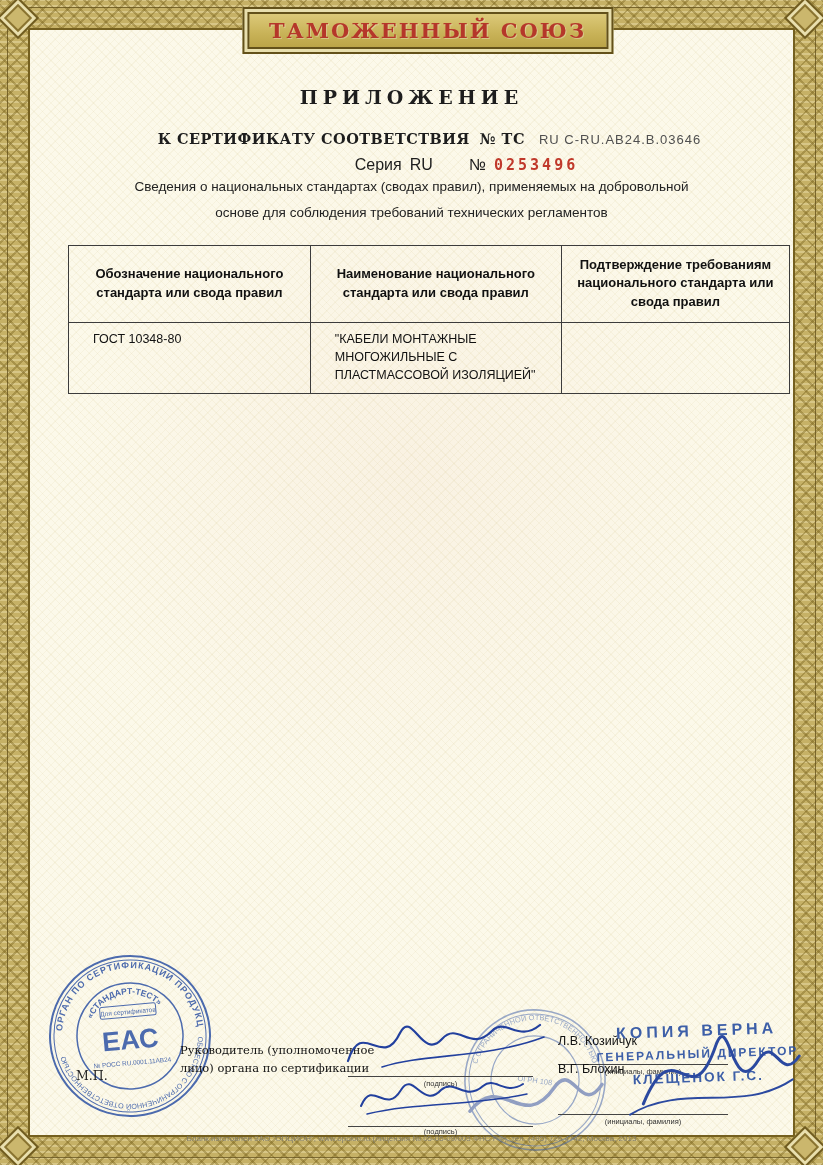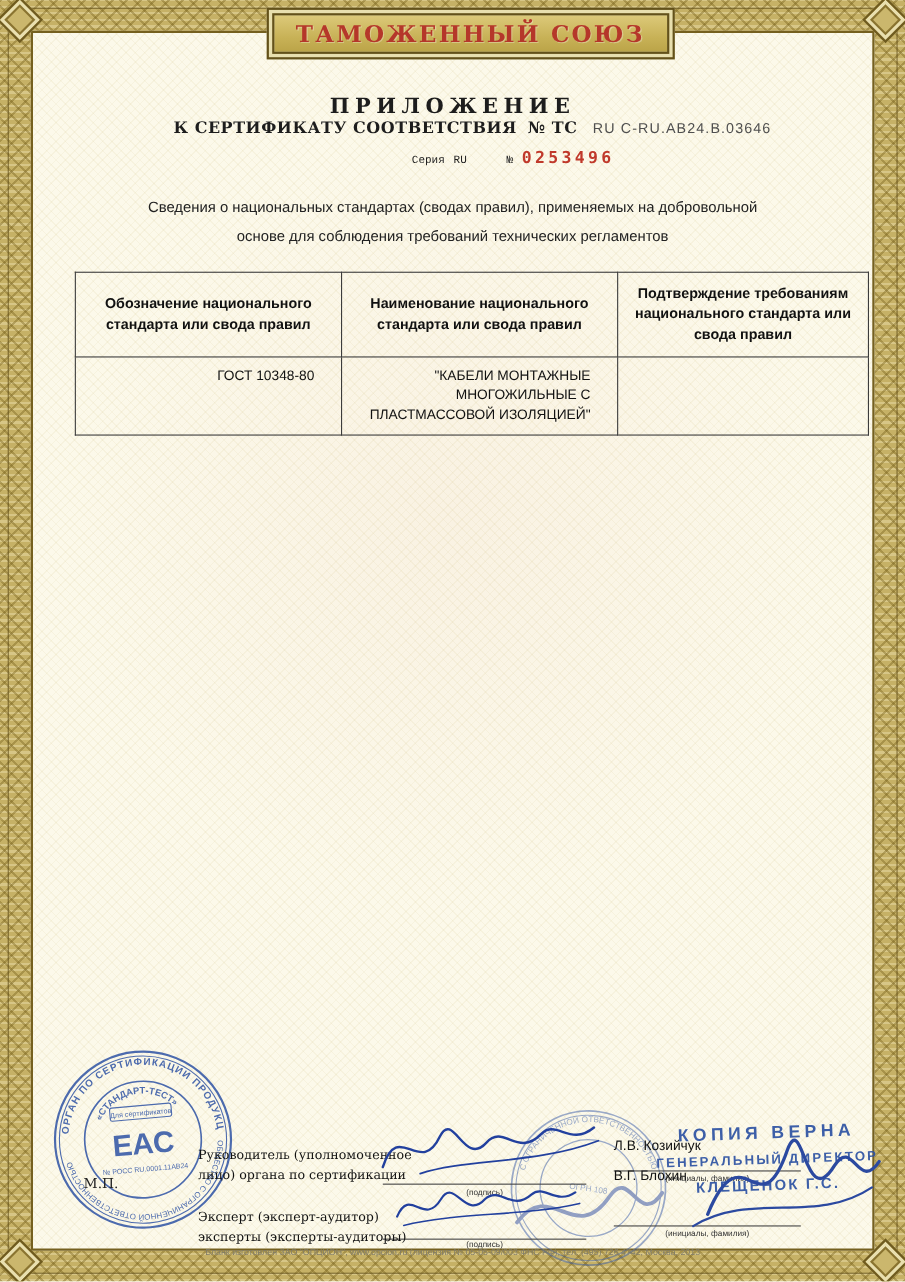--- a/index.html
+++ b/index.html
@@ -25,37 +25,37 @@
       radial-gradient(circle at 50% 40%, rgba(226,178,160,.10), transparent 45%);}
 
   .banner-outer{position:absolute;top:7px;left:50%;transform:translateX(-50%);z-index:6;border:2px solid #63511a;background:#e8dfae;padding:3px;margin-left:16px;}
   .banner-inner{border:2px solid #63511a;background:linear-gradient(180deg,#dcc979 0%,#c8b257 60%,#bba448 100%);padding:4px 20px;}
   .banner-inner span{font-family:"DejaVu Serif",serif;font-weight:bold;font-size:21px;letter-spacing:2px;color:#b5372a;
     text-shadow:1px 1px 0 rgba(255,255,255,.30);white-space:nowrap;}
 
   .content{padding:56px 38px 0;text-align:center;color:#1d1d1d;}
   .doc-title{font-family:"DejaVu Serif",serif;font-weight:bold;font-size:19px;letter-spacing:5px;margin:0;text-align:center;}
 
-  .cert-line{font-size:0;transform:translateX(18px);white-space:nowrap;}
+  .cert-line{margin-top:22px;font-size:0;transform:translateX(18px);white-space:nowrap;}
   .cert-line .lbl,.cert-line .no{font-family:"DejaVu Serif",serif;font-weight:bold;font-size:14.5px;letter-spacing:.5px;}
   .cert-line .no{margin-left:10px;}
   .cert-line .val{font-size:13px;color:#4f4f4f;margin-left:14px;letter-spacing:1px;}
 
   .series-line{margin-top:9px;transform:translateX(55px);font-size:0;white-space:nowrap;}
-  .series-line .s1,.series-line .s2,.series-line .s3{font-family:Liberation Mono, monospace;font-size:10px;}
+  .series-line .s1,.series-line .s2,.series-line .s3{font-family:Liberation Sans, sans-serif;font-size:16px;}
   .series-line .s2{margin-left:8px;}
   .series-line .s3{margin-left:36px;}
   .series-line .s4{font-family:"DejaVu Sans Mono",monospace;font-weight:bold;font-size:15px;color:#c0392b;letter-spacing:3px;margin-left:8px;margin-top:34px;}
 
-  .intro{margin-top:24px;font-size:13.5px;line-height:1.95;color:#222;}
+  .intro{font-size:13.5px;line-height:1.95;color:#222;}
 
   table.std{border-collapse:collapse;margin:18px auto 0;width:722px;}
   .std th,.std td{border:1.5px solid #3c3c3c;}
   .std th{font-size:13px;font-weight:bold;padding:10px 12px;line-height:1.45;vertical-align:middle;color:#111;}
-  .std td{font-size:12.5px;text-align:right;vertical-align:top;padding:7px 24px;height:56px;line-height:1.45;color:#111;}
+  .std td{font-size:12.5px;text-align:left;vertical-align:top;padding:7px 24px;height:56px;line-height:1.45;color:#111;}
   .c1{width:238px}.c2{width:236px}.c3{width:218px}
 
   .abs{position:absolute;}
   .stamp1{left:16px;top:922px;transform:rotate(-5deg);opacity:.9;z-index:2;}
   .stamp2{left:430px;top:975px;transform:rotate(8deg);opacity:.5;z-index:1;}
   .mp{left:46px;top:1038px;font-family:"DejaVu Serif",serif;font-size:12.5px;color:#222;z-index:5;}
 
   .role{left:150px;text-align:left;font-family:"DejaVu Serif",serif;font-size:11.5px;line-height:1.55;color:#111;z-index:5;}
   .role1{top:1012px}.role2{top:1068px}
   .sigline{border-bottom:1px solid #444;width:185px;left:318px;z-index:4;}
@@ -189,24 +189,20 @@
     <svg class="abs sigsvg sig1" width="210" height="74" viewBox="0 0 210 74">
       <path d="M8,56 C22,12 42,66 60,28 C72,4 82,56 102,34 C118,16 130,48 152,26 C166,12 178,38 200,20" fill="none" stroke="#22409e" stroke-width="2.2" stroke-linecap="round"></path>
       <path d="M42,62 C84,48 146,54 204,32" fill="none" stroke="#22409e" stroke-width="1.6" stroke-linecap="round"></path>
     </svg>
     <div class="abs sigline sigline1"></div>
     <div class="abs cap cap-sign1">(подпись)</div>
     <div class="abs nm name1">Л.В. Козийчук</div>
     <div class="abs nmline nmline1"></div>
     <div class="abs ncap cap-name1">(инициалы, фамилия)</div>
 
-    <div class="abs role role2">
-      <div>Эксперт (эксперт-аудитор)</div>
-      <div>эксперты (эксперты-аудиторы)</div>
-    </div>
     <svg class="abs sigsvg sig2" width="180" height="56" viewBox="0 0 180 56">
       <path d="M6,36 C18,8 30,46 46,20 C58,0 68,40 86,20 C100,8 110,32 128,16 C140,6 150,26 168,14" fill="none" stroke="#22409e" stroke-width="2" stroke-linecap="round"></path>
       <path d="M12,44 C60,32 120,36 172,24" fill="none" stroke="#22409e" stroke-width="1.4" stroke-linecap="round"></path>
     </svg>
     <div class="abs sigline sigline2"></div>
     <div class="abs cap cap-sign2">(подпись)</div>
     <div class="abs nm name2">В.Г. Блохин</div>
     <div class="abs nmline nmline2"></div>
     <div class="abs ncap cap-name2">(инициалы, фамилия)</div>
 

